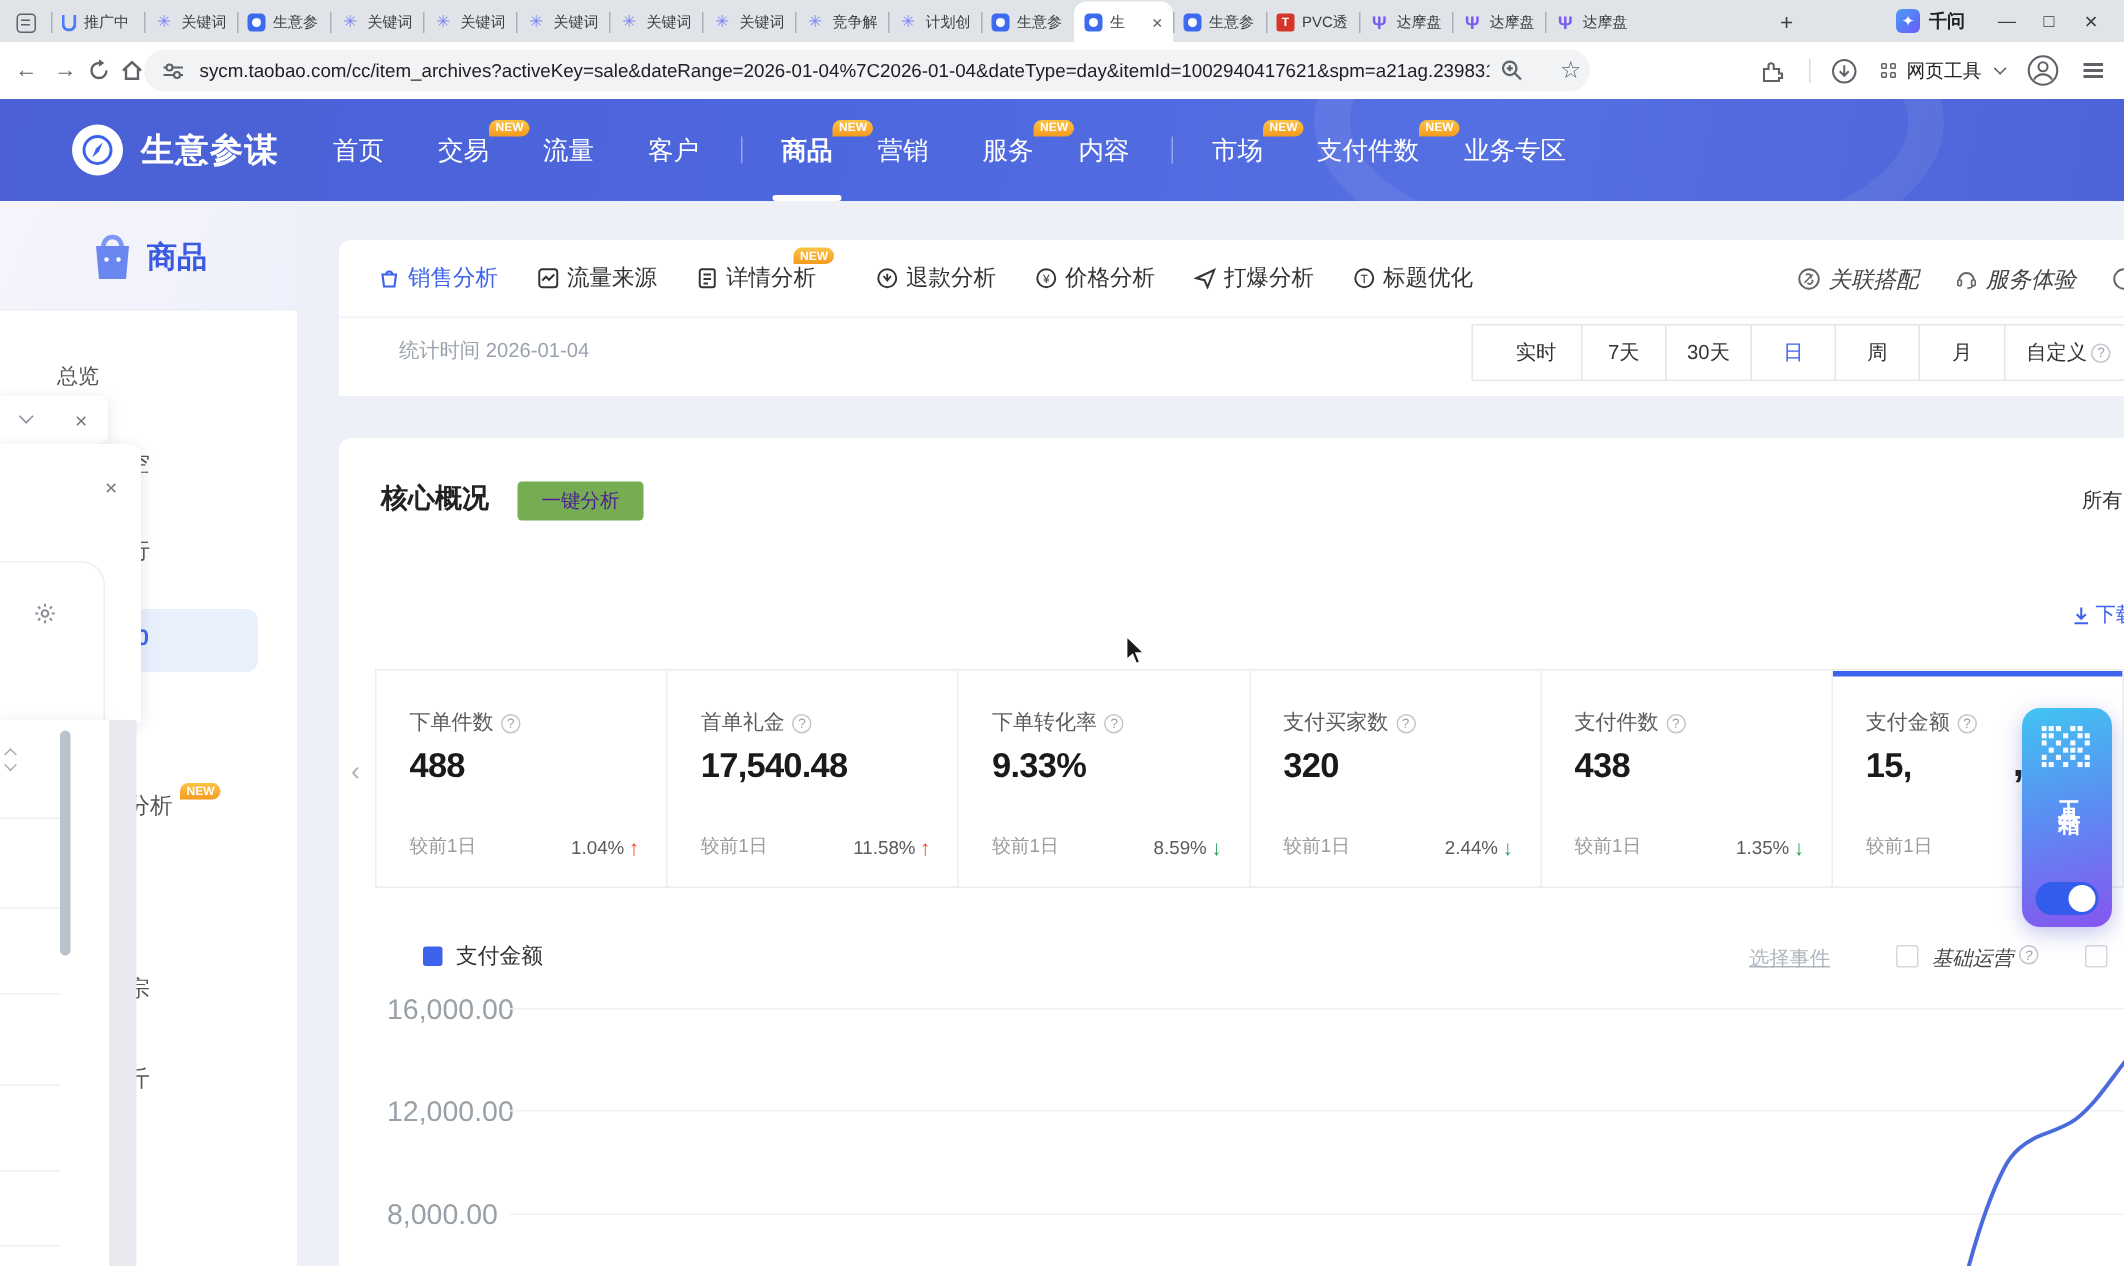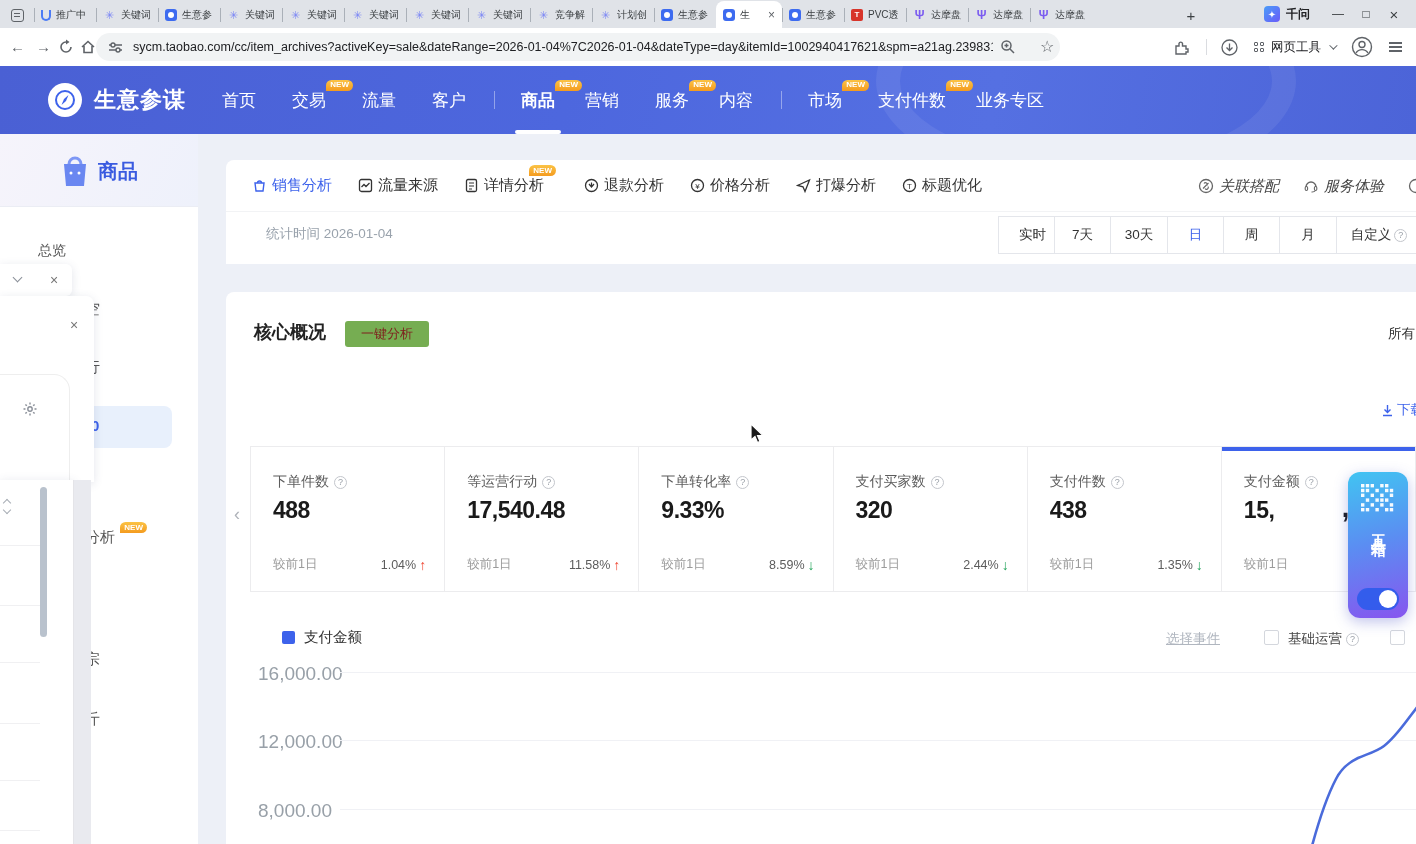--- a/index.html
+++ b/index.html
@@ -80,21 +80,21 @@
   .sn-row2 { position:absolute; left:0; top:48px; width:100%; height:52px;margin-left:12px; }
   .stat-time { position:absolute; left:28px; top:17px; font-size:13.5px; color:#9aa3ad; }
   .rangegrp { position:absolute; right:6px; top:8px; height:38px; display:flex; }
   .rbtn { height:38px; border:1px solid #e4e6eb; margin-left:-1px; background:#fff; display:flex; align-items:center; justify-content:center; font-size:13.5px; color:#333; cursor:pointer; gap:3px; }
   .rbtn.active { color:#3d62eb; position:relative; z-index:1; }
   .qmark { display:inline-flex; width:13px; height:13px; border:1px solid #c3c6cc; border-radius:50%; font-size:9px; color:#9aa0a8; align-items:center; justify-content:center; flex:none; }
 
   
   .mainpanel { position:absolute; left:226px; top:292px; width:1190px; height:552px; background:#fff; border-radius:8px 0 0 0; }
   .ov-title { position:absolute; left:28px; top:28px; font-size:18px; font-weight:bold; color:#222; }
-  .btn-analyze { position:absolute; left:119px; top:29px; width:84px; height:26px; background:#76ad52; color:#7f1d1d; font-size:13px; border:none; border-radius:3px; display:flex; align-items:center; justify-content:center; cursor:pointer; }
+  .btn-analyze { position:absolute; left:119px; top:29px; width:84px; height:26px; background:#76ad52; color:#4c1d95; font-size:13px; border:none; border-radius:3px; display:flex; align-items:center; justify-content:center; cursor:pointer; }
   .ov-desc { position:absolute; left:216px; top:34px; width:936px; font-size:13px; color:#9aa0a6; white-space:nowrap; overflow:hidden; }
   .ov-more { position:absolute; left:1162px; top:33px; font-size:13.5px; color:#333; white-space:nowrap; }
   .dl-link { position:absolute; left:1155px; top:109px; display:flex; align-items:center; gap:3px; font-size:13.5px; color:#3d62eb; cursor:pointer; white-space:nowrap; }
   .cards-chevron { position:absolute; left:8px; top:212px; font-size:18px; color:#aeb2b9; }
   .cards { position:absolute; left:24px; top:154px; width:1166px; height:146px; display:flex; border:1px solid #ececee; border-right:none; }
   .card { position:relative; flex:1 1 0; border-right:1px solid #ececee; padding:26px 22px 0 22px; min-width:0; }
   .card.sel { box-shadow:inset 0 4px 0 #3d62eb; }
   .card-label { display:flex; align-items:center; gap:5px; font-size:14px; color:#5c5c5c; white-space:nowrap; }
   .card-value { margin-top:6px; font-size:23px; font-weight:bold; color:#1a1a1a; letter-spacing:-0.5px; white-space:nowrap; }
   .card-foot { position:absolute; left:22px; right:18px; bottom:18px; display:flex; justify-content:space-between; align-items:center; font-size:12.5px; }
@@ -102,21 +102,21 @@
   .cf-chg { color:#5c5c5c; display:flex; align-items:center; gap:3px; }
   .arrow-up { color:#ef4430; font-weight:bold; font-size:14px; }
   .arrow-down { color:#21a35a; font-weight:bold; font-size:14px; }
   .vtail { position:absolute; left:120px; top:46px; font-size:27px; font-weight:bold; color:#1a1a1a; }
 
   .legend-row { position:absolute; left:0; top:330px; width:100%; height:30px; }
   .legend-sq { position:absolute; left:56px; top:9px; width:13px; height:13px; background:#3d62eb; border-radius:2px; }
   .legend-lb { position:absolute; left:78px; top:6px; font-size:14.5px; color:#333; }
   .sel-event { position:absolute; left:940px; top:8px; font-size:13.5px; color:#b0b6bf;text-decoration:underline; }
   .cbox { position:absolute; top:8px; width:15px; height:15px; border:1px solid #d4d7dd; border-radius:2px; background:#fff; }
-  .ev-label { position:absolute; left:1062px; top:8px; font-size:13.5px; color:#444; display:flex; align-items:center; gap:4px; }
+  .ev-label { position:absolute; left:1062px; top:8px; font-size:13.5px; color:#444; display:flex; align-items:flex-start; gap:4px;font-style:italic; }
   .ytick { position:absolute; left:32px; font-size:19px; color:#98a0a8; }
   .gridline { position:absolute; left:114px; width:1076px; height:1px; background:#f0f1f5; }
 
   
   .toolbox { position:absolute; left:1348px; top:472px; width:60px; height:146px; border-radius:12px; background:linear-gradient(165deg,#41c4f2 0%,#5b8df2 48%,#8755ef 100%); box-shadow:0 4px 14px rgba(80,90,200,0.35); z-index:40; }
   .tbx-label { position:absolute; left:50%; transform:translateX(-50%); top:50px; writing-mode:vertical-lr; font-size:15px; font-weight:bold; color:#fff; letter-spacing:4px; }
   .tbx-toggle { position:absolute; left:9px; top:116px; width:42px; height:22px; border-radius:11px; background:rgba(40,90,235,0.85); }
   .tbx-knob { position:absolute; right:2px; top:2px; width:18px; height:18px; border-radius:50%; background:#fff; }
 
   .cursor { position:absolute; left:750px; top:423px; z-index:60; }
@@ -404,21 +404,21 @@
           <span>服务体验</span>
         </span>
         <svg width="16" height="16" viewBox="0 0 16 16" style="margin-right:-22px;">
             <circle cx="8" cy="8" r="6.5" fill="none" stroke="#666" stroke-width="1.3"></circle>
           </svg>
       </div>
     </div>
     <div class="sn-row2">
       <span class="stat-time">统计时间 2026-01-04</span>
       <div class="rangegrp">
-        <div class="rbtn" style="width:57px;padding-left:12px;">实时</div>
+        <div class="rbtn" style="width:74px;padding-left:12px;">实时</div>
         <div class="rbtn" style="width:57px;">7天</div>
         <div class="rbtn" style="width:58px;">30天</div>
         <div class="rbtn active" style="width:57px;">日</div>
         <div class="rbtn" style="width:57px;">周</div>
         <div class="rbtn" style="width:58px;">月</div>
         <div class="rbtn" style="width:86px;">
             <span>自定义</span>
             <span class="qmark">?</span>
           </div>
       </div>
@@ -447,21 +447,21 @@
         <div class="card-foot">
             <span class="cf-cmp">较前1日</span>
             <span class="cf-chg">
               <span>1.04%</span>
               <span class="arrow-up">↑</span>
             </span>
           </div>
       </div>
       <div class="card">
         <div class="card-label">
-            <span>等运营行动</span>
+            <span>首单礼金</span>
             <span class="qmark">?</span>
           </div>
         <div class="card-value">17,540.48</div>
         <div class="card-foot">
             <span class="cf-cmp">较前1日</span>
             <span class="cf-chg">
               <span>11.58%</span>
               <span class="arrow-up">↑</span>
             </span>
           </div>

